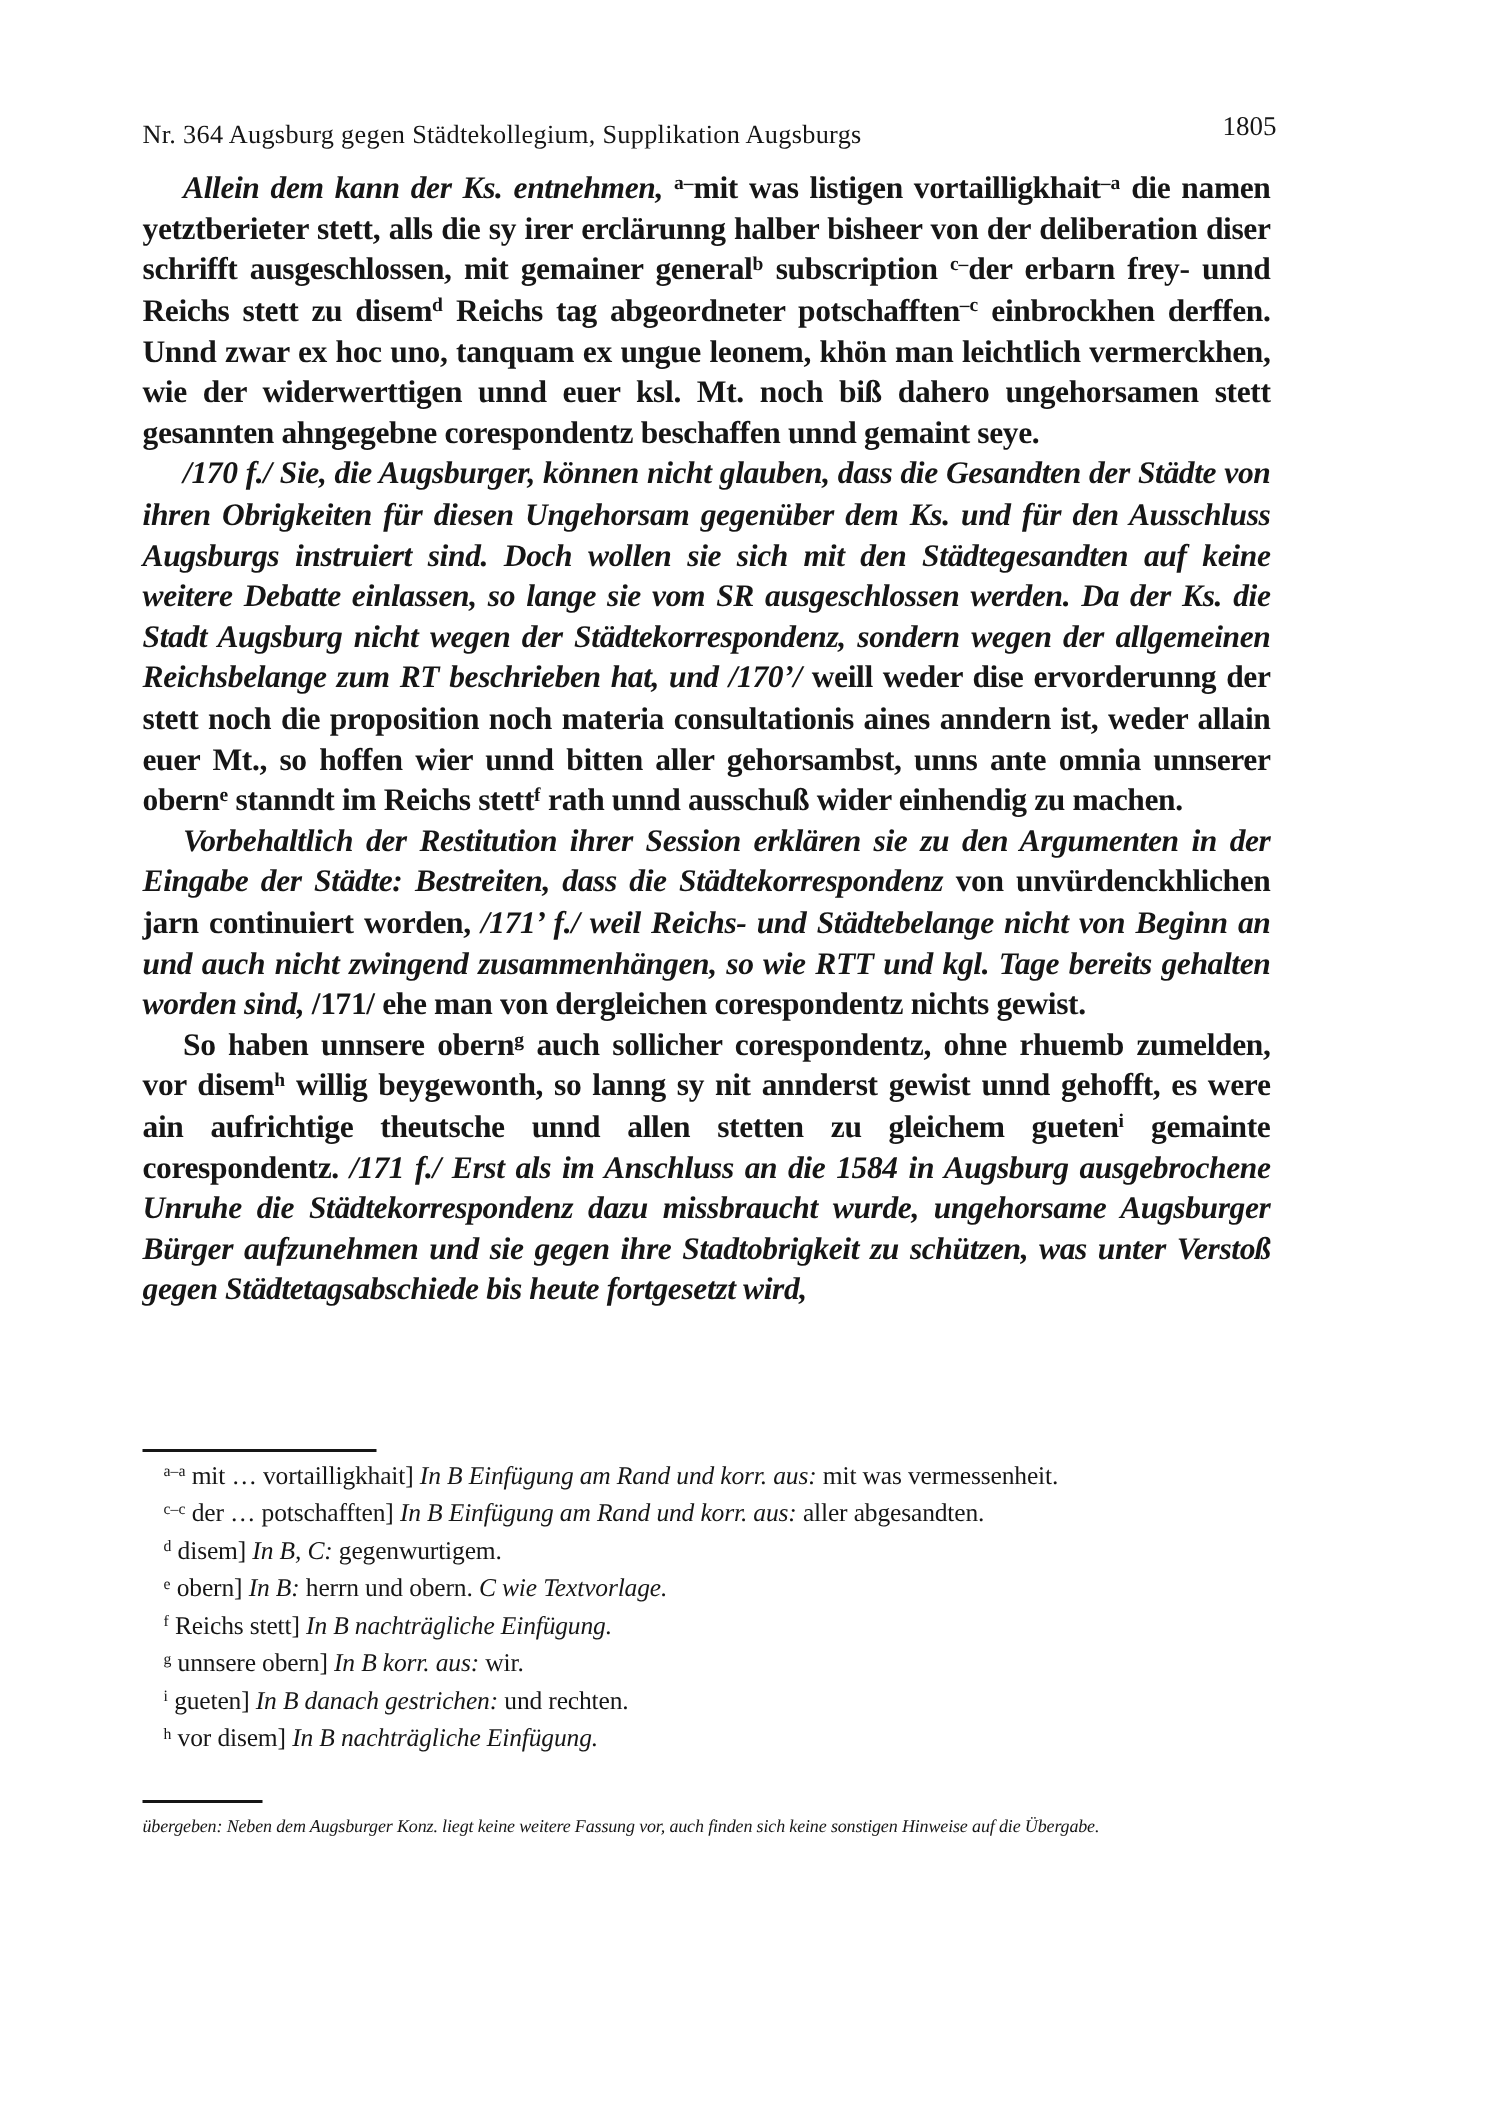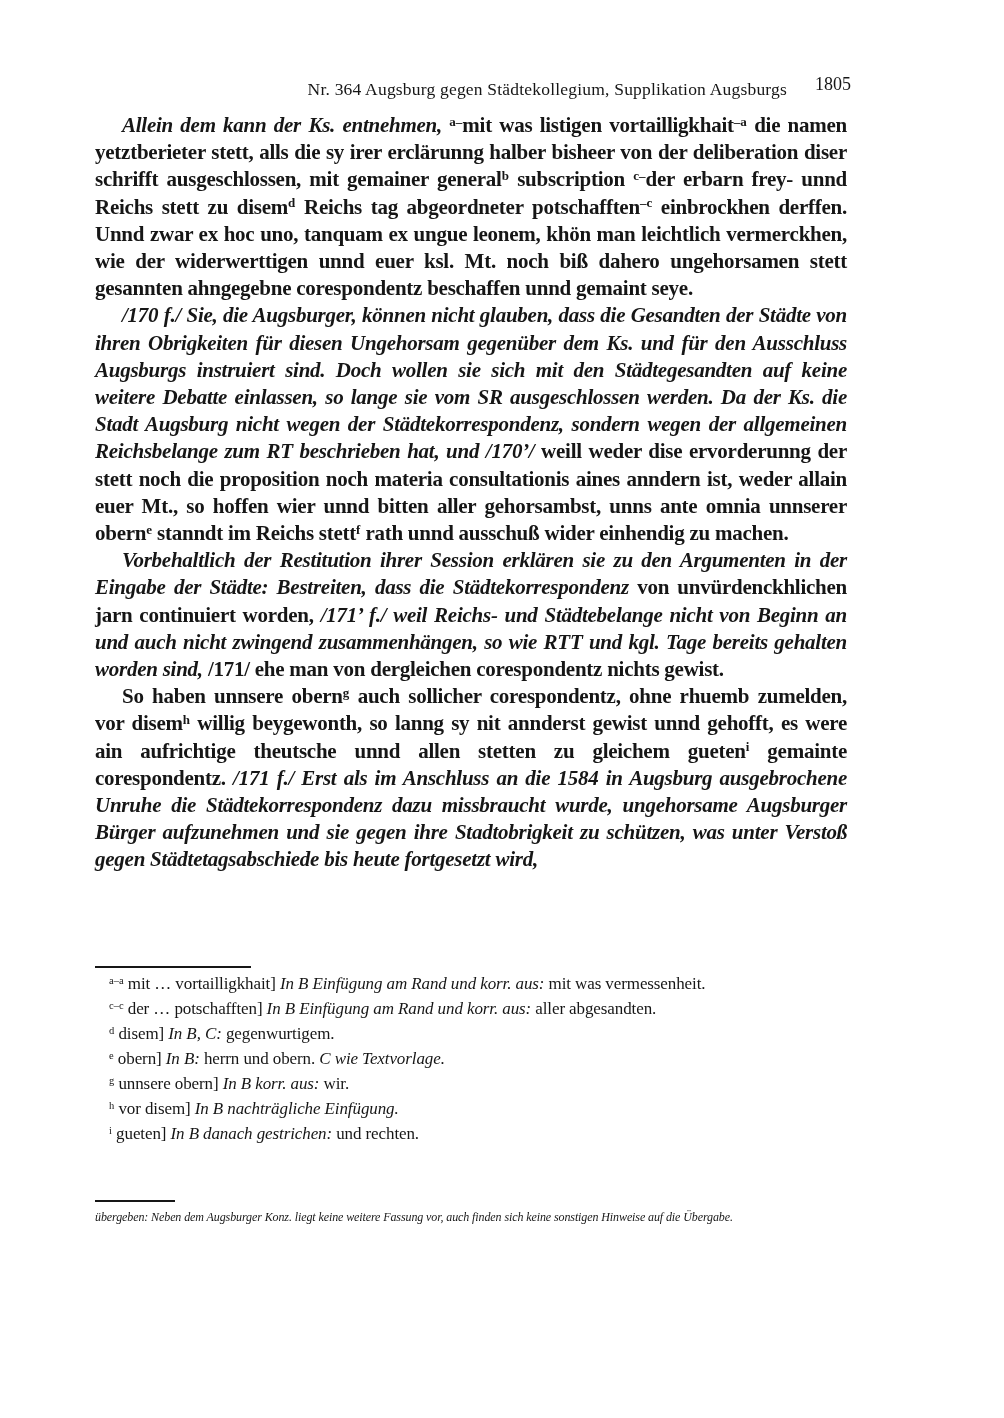--- a/index.html
+++ b/index.html
@@ -17,21 +17,21 @@
     position: absolute;
     left: 95px;
     top: 79px;
     width: 752px;
     height: 28px;
   }
   .header-title {
     position: absolute;
     left: 0;
     right: 60px;
-    text-align: right;
+    text-align: left;
     font-size: 17.5px;
     letter-spacing: 0.2px;
     white-space: nowrap;
   }
   .page-number {
     position: absolute;
     right: -4px;
     top: -5px;
     font-size: 18px;
   }
@@ -121,23 +121,24 @@
       <p class="body-para"><span class="run-r">So haben unnsere obern</span><span class="run-sup">g</span><span class="run-r"> auch sollicher corespondentz, ohne rhuemb zumelden, vor disem</span><span class="run-sup">h</span><span class="run-r"> willig beygewonth, so lanng sy nit annderst gewist unnd gehofft, es were ain aufrichtige theutsche unnd allen stetten zu gleichem gueten</span><span class="run-sup">i</span><span class="run-r"> gemainte corespondentz. </span><span class="run-i">/171 f./ Erst als im Anschluss an die 1584 in Augsburg ausgebrochene Unruhe die Städtekorrespondenz dazu missbraucht wurde, ungehorsame Augsburger Bürger aufzunehmen und sie gegen ihre Stadtobrigkeit zu schützen, was unter Verstoß gegen Städtetagsabschiede bis heute fortgesetzt wird,</span></p>
     </div>
 
   <div class="footnote-rule"></div>
 
   <div class="footnotes-section">
       <p class="footnote"><span class="run-sup">a–a</span><span class="run-r"> mit … vortailligkhait] </span><span class="run-i">In B Einfügung am Rand und korr. aus:</span><span class="run-r"> mit was vermessenheit.</span></p>
       <p class="footnote"><span class="run-sup">c–c</span><span class="run-r"> der … potschafften] </span><span class="run-i">In B Einfügung am Rand und korr. aus:</span><span class="run-r"> aller abgesandten.</span></p>
       <p class="footnote"><span class="run-sup">d</span><span class="run-r"> disem] </span><span class="run-i">In B, C:</span><span class="run-r"> gegenwurtigem.</span></p>
       <p class="footnote"><span class="run-sup">e</span><span class="run-r"> obern] </span><span class="run-i">In B:</span><span class="run-r"> herrn und obern. </span><span class="run-i">C wie Textvorlage.</span></p>
+      <p class="footnote"><span class="run-sup">f</span><span class="run-r"> Reichs stett] </span><span class="run-i">In B nachträgliche Einfügung.</span></p>
       <p class="footnote"><span class="run-sup">g</span><span class="run-r"> unnsere obern] </span><span class="run-i">In B korr. aus:</span><span class="run-r"> wir.</span></p>
+      <p class="footnote"><span class="run-sup">i</span><span class="run-r"> gueten] </span><span class="run-i">In B danach gestrichen:</span><span class="run-r"> und rechten.</span></p>
       <p class="footnote"><span class="run-sup">h</span><span class="run-r"> vor disem] </span><span class="run-i">In B nachträgliche Einfügung.</span></p>
-      <p class="footnote"><span class="run-sup">i</span><span class="run-r"> gueten] </span><span class="run-i">In B danach gestrichen:</span><span class="run-r"> und rechten.</span></p>
     </div>
 
   <div class="apparatus-rule"></div>
 
   <div class="apparatus-section">
       <p class="apparatus-para"><span class="run-i">übergeben: Neben dem Augsburger Konz. liegt keine weitere Fassung vor, auch finden sich keine sonstigen Hinweise auf die Übergabe.</span></p>
     </div>
 
 </div>
 

